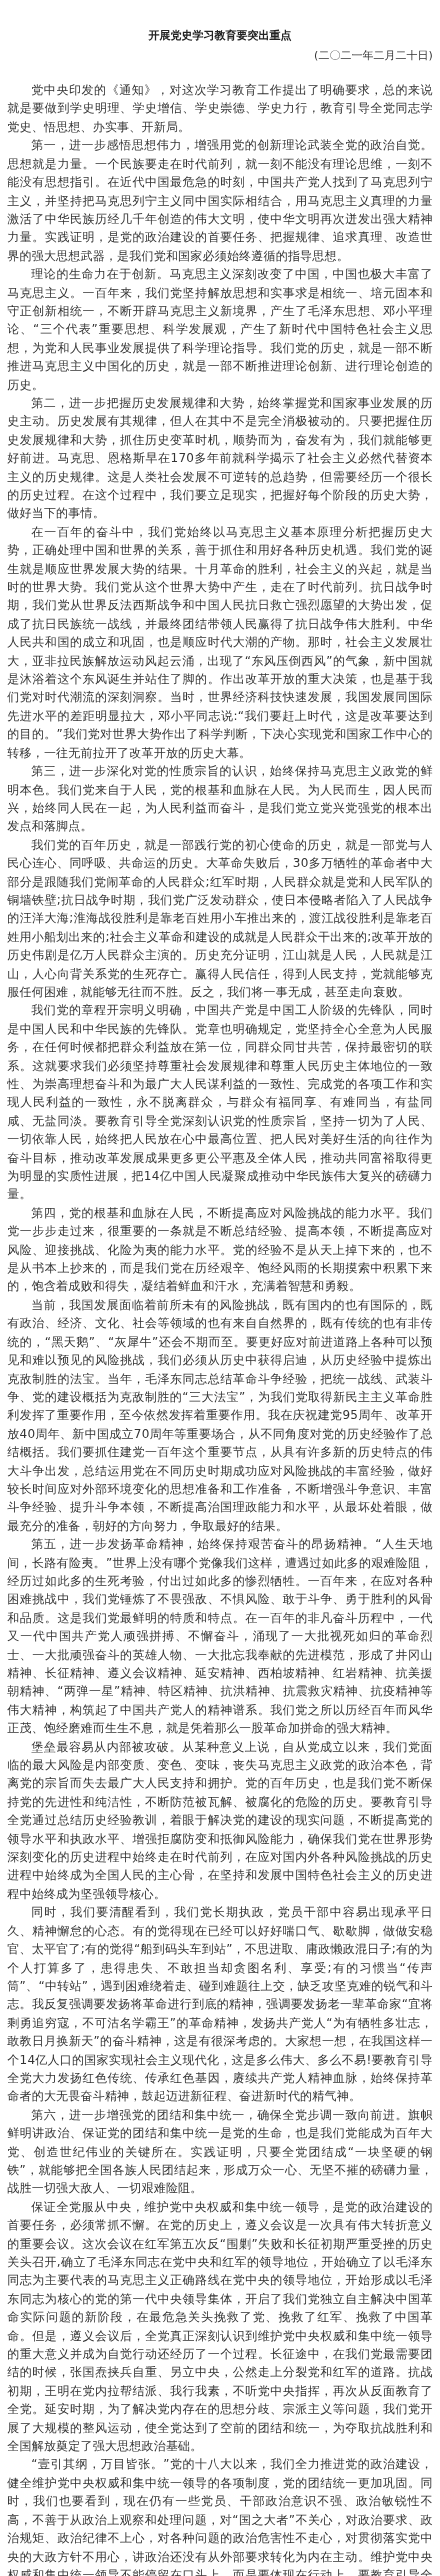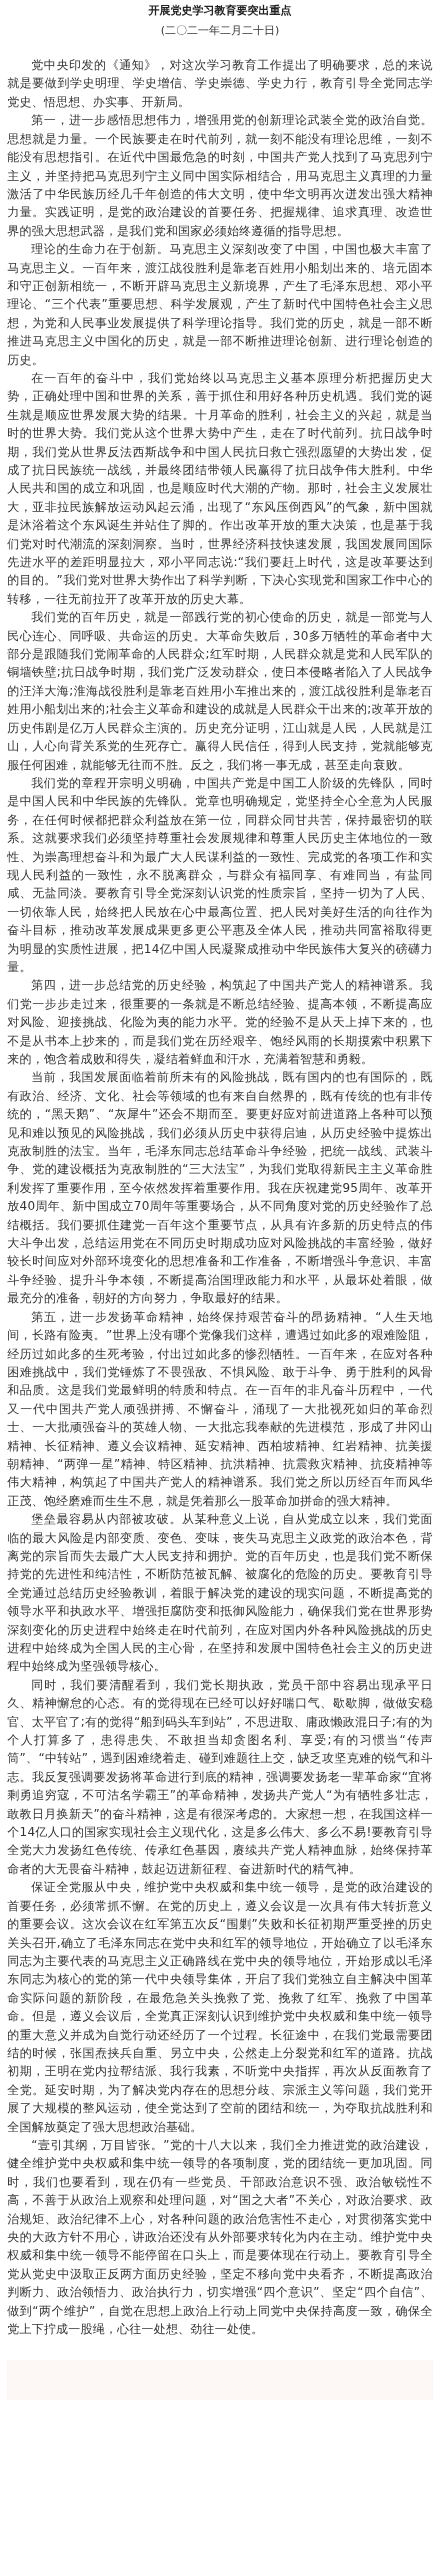--- a/index.html
+++ b/index.html
@@ -7,26 +7,26 @@
     width: 440px;
     font-family: "DejaVu Sans", "Liberation Sans", sans-serif;
     color: #333333;
   }
   .page { padding: 0 7.3px; box-sizing: border-box; width: 440px; }
   .title {
     text-align: center;
     font-weight: bold;
     font-size: 11px;
     color: #222;
-    padding-top: 2px;
+    padding-top: 27px;
     margin: 0;
     line-height: 17.6px;
   }
   .date {
-    text-align: center;
+    text-align: right;
     font-size: 11px;
     color: #333;
     margin: 2.9px 0 16px 0;
     line-height: 17.6px;
   }
   .body p {
     margin: 0;
     font-size: 12px;
     line-height: 18.4px;
     text-indent: 2em;
@@ -42,29 +42,32 @@
 </head>
 <body>
 
 <div class="page">
   <h1 class="title">开展党史学习教育要突出重点</h1>
   <div class="date">(二〇二一年二月二十日)</div>
 
   <div class="body">
     <p>党中央印发的《通知》，对这次学习教育工作提出了明确要求，总的来说就是要做到学史明理、学史增信、学史崇德、学史力行，教育引导全党同志学党史、悟思想、办实事、开新局。</p>
     <p>第一，进一步感悟思想伟力，增强用党的创新理论武装全党的政治自觉。思想就是力量。一个民族要走在时代前列，就一刻不能没有理论思维，一刻不能没有思想指引。在近代中国最危急的时刻，中国共产党人找到了马克思列宁主义，并坚持把马克思列宁主义同中国实际相结合，用马克思主义真理的力量激活了中华民族历经几千年创造的伟大文明，使中华文明再次迸发出强大精神力量。实践证明，是党的政治建设的首要任务、把握规律、追求真理、改造世界的强大思想武器，是我们党和国家必须始终遵循的指导思想。</p>
-    <p>理论的生命力在于创新。马克思主义深刻改变了中国，中国也极大丰富了马克思主义。一百年来，渡江战役胜利是靠老百姓用小船划出来的、培元固本和守正创新相统一，不断开辟马克思主义新境界，产生了毛泽东思想、邓小平理论、“三个代表”重要思想、科学发展观，产生了新时代中国特色社会主义思想，为党和人民事业发展提供了科学理论指导。我们党的历史，就是一部不断推进马克思主义中国化的历史，就是一部不断推进理论创新、进行理论创造的历史。</p>
+    <p>理论的生命力在于创新。马克思主义深刻改变了中国，中国也极大丰富了马克思主义。一百年来，我们党坚持解放思想和实事求是相统一、培元固本和守正创新相统一，不断开辟马克思主义新境界，产生了毛泽东思想、邓小平理论、“三个代表”重要思想、科学发展观，产生了新时代中国特色社会主义思想，为党和人民事业发展提供了科学理论指导。我们党的历史，就是一部不断推进马克思主义中国化的历史，就是一部不断推进理论创新、进行理论创造的历史。</p>
+    <p>第二，进一步把握历史发展规律和大势，始终掌握党和国家事业发展的历史主动。历史发展有其规律，但人在其中不是完全消极被动的。只要把握住历史发展规律和大势，抓住历史变革时机，顺势而为，奋发有为，我们就能够更好前进。马克思、恩格斯早在170多年前就科学揭示了社会主义必然代替资本主义的历史规律。这是人类社会发展不可逆转的总趋势，但需要经历一个很长的历史过程。在这个过程中，我们要立足现实，把握好每个阶段的历史大势，做好当下的事情。</p>
     <p>在一百年的奋斗中，我们党始终以马克思主义基本原理分析把握历史大势，正确处理中国和世界的关系，善于抓住和用好各种历史机遇。我们党的诞生就是顺应世界发展大势的结果。十月革命的胜利，社会主义的兴起，就是当时的世界大势。我们党从这个世界大势中产生，走在了时代前列。抗日战争时期，我们党从世界反法西斯战争和中国人民抗日救亡强烈愿望的大势出发，促成了抗日民族统一战线，并最终团结带领人民赢得了抗日战争伟大胜利。中华人民共和国的成立和巩固，也是顺应时代大潮的产物。那时，社会主义发展壮大，亚非拉民族解放运动风起云涌，出现了“东风压倒西风”的气象，新中国就是沐浴着这个东风诞生并站住了脚的。作出改革开放的重大决策，也是基于我们党对时代潮流的深刻洞察。当时，世界经济科技快速发展，我国发展同国际先进水平的差距明显拉大，邓小平同志说:“我们要赶上时代，这是改革要达到的目的。”我们党对世界大势作出了科学判断，下决心实现党和国家工作中心的转移，一往无前拉开了改革开放的历史大幕。</p>
+    <p>第三，进一步深化对党的性质宗旨的认识，始终保持马克思主义政党的鲜明本色。我们党来自于人民，党的根基和血脉在人民。为人民而生，因人民而兴，始终同人民在一起，为人民利益而奋斗，是我们党立党兴党强党的根本出发点和落脚点。</p>
     <p>我们党的百年历史，就是一部践行党的初心使命的历史，就是一部党与人民心连心、同呼吸、共命运的历史。大革命失败后，30多万牺牲的革命者中大部分是跟随我们党闹革命的人民群众;红军时期，人民群众就是党和人民军队的铜墙铁壁;抗日战争时期，我们党广泛发动群众，使日本侵略者陷入了人民战争的汪洋大海;淮海战役胜利是靠老百姓用小车推出来的，渡江战役胜利是靠老百姓用小船划出来的;社会主义革命和建设的成就是人民群众干出来的;改革开放的历史伟剧是亿万人民群众主演的。历史充分证明，江山就是人民，人民就是江山，人心向背关系党的生死存亡。赢得人民信任，得到人民支持，党就能够克服任何困难，就能够无往而不胜。反之，我们将一事无成，甚至走向衰败。</p>
     <p>我们党的章程开宗明义明确，中国共产党是中国工人阶级的先锋队，同时是中国人民和中华民族的先锋队。党章也明确规定，党坚持全心全意为人民服务，在任何时候都把群众利益放在第一位，同群众同甘共苦，保持最密切的联系。这就要求我们必须坚持尊重社会发展规律和尊重人民历史主体地位的一致性、为崇高理想奋斗和为最广大人民谋利益的一致性、完成党的各项工作和实现人民利益的一致性，永不脱离群众，与群众有福同享、有难同当，有盐同咸、无盐同淡。要教育引导全党深刻认识党的性质宗旨，坚持一切为了人民、一切依靠人民，始终把人民放在心中最高位置、把人民对美好生活的向往作为奋斗目标，推动改革发展成果更多更公平惠及全体人民，推动共同富裕取得更为明显的实质性进展，把14亿中国人民凝聚成推动中华民族伟大复兴的磅礴力量。</p>
-    <p>第四，进一步总结党的历史经验，构筑起了中国共产党人的精神谱系。我们党一步步走过来，很重要的一条就是不断总结经验、提高本领，不断提高应对风险、迎接挑战、化险为夷的能力水平。党的经验不是从天上掉下来的，也不是从书本上抄来的，而是我们党在历经艰辛、饱经风雨的长期摸索中积累下来的，饱含着成败和得失，凝结着鲜血和汗水，充满着智慧和勇毅。</p>
+    <p>第四，党的根基和血脉在人民，不断提高应对风险挑战的能力水平。我们党一步步走过来，很重要的一条就是不断总结经验、提高本领，不断提高应对风险、迎接挑战、化险为夷的能力水平。党的经验不是从天上掉下来的，也不是从书本上抄来的，而是我们党在历经艰辛、饱经风雨的长期摸索中积累下来的，饱含着成败和得失，凝结着鲜血和汗水，充满着智慧和勇毅。</p>
     <p>当前，我国发展面临着前所未有的风险挑战，既有国内的也有国际的，既有政治、经济、文化、社会等领域的也有来自自然界的，既有传统的也有非传统的，“黑天鹅”、“灰犀牛”还会不期而至。要更好应对前进道路上各种可以预见和难以预见的风险挑战，我们必须从历史中获得启迪，从历史经验中提炼出克敌制胜的法宝。当年，毛泽东同志总结革命斗争经验，把统一战线、武装斗争、党的建设概括为克敌制胜的“三大法宝”，为我们党取得新民主主义革命胜利发挥了重要作用，至今依然发挥着重要作用。我在庆祝建党95周年、改革开放40周年、新中国成立70周年等重要场合，从不同角度对党的历史经验作了总结概括。我们要抓住建党一百年这个重要节点，从具有许多新的历史特点的伟大斗争出发，总结运用党在不同历史时期成功应对风险挑战的丰富经验，做好较长时间应对外部环境变化的思想准备和工作准备，不断增强斗争意识、丰富斗争经验、提升斗争本领，不断提高治国理政能力和水平，从最坏处着眼，做最充分的准备，朝好的方向努力，争取最好的结果。</p>
     <p>第五，进一步发扬革命精神，始终保持艰苦奋斗的昂扬精神。“人生天地间，长路有险夷。”世界上没有哪个党像我们这样，遭遇过如此多的艰难险阻，经历过如此多的生死考验，付出过如此多的惨烈牺牲。一百年来，在应对各种困难挑战中，我们党锤炼了不畏强敌、不惧风险、敢于斗争、勇于胜利的风骨和品质。这是我们党最鲜明的特质和特点。在一百年的非凡奋斗历程中，一代又一代中国共产党人顽强拼搏、不懈奋斗，涌现了一大批视死如归的革命烈士、一大批顽强奋斗的英雄人物、一大批忘我奉献的先进模范，形成了井冈山精神、长征精神、遵义会议精神、延安精神、西柏坡精神、红岩精神、抗美援朝精神、“两弹一星”精神、特区精神、抗洪精神、抗震救灾精神、抗疫精神等伟大精神，构筑起了中国共产党人的精神谱系。我们党之所以历经百年而风华正茂、饱经磨难而生生不息，就是凭着那么一股革命加拼命的强大精神。</p>
     <p>堡垒最容易从内部被攻破。从某种意义上说，自从党成立以来，我们党面临的最大风险是内部变质、变色、变味，丧失马克思主义政党的政治本色，背离党的宗旨而失去最广大人民支持和拥护。党的百年历史，也是我们党不断保持党的先进性和纯洁性，不断防范被瓦解、被腐化的危险的历史。要教育引导全党通过总结历史经验教训，着眼于解决党的建设的现实问题，不断提高党的领导水平和执政水平、增强拒腐防变和抵御风险能力，确保我们党在世界形势深刻变化的历史进程中始终走在时代前列，在应对国内外各种风险挑战的历史进程中始终成为全国人民的主心骨，在坚持和发展中国特色社会主义的历史进程中始终成为坚强领导核心。</p>
     <p>同时，我们要清醒看到，我们党长期执政，党员干部中容易出现承平日久、精神懈怠的心态。有的觉得现在已经可以好好喘口气、歇歇脚，做做安稳官、太平官了;有的觉得“船到码头车到站”，不思进取、庸政懒政混日子;有的为个人打算多了，患得患失、不敢担当却贪图名利、享受;有的习惯当“传声筒”、“中转站”，遇到困难绕着走、碰到难题往上交，缺乏攻坚克难的锐气和斗志。我反复强调要发扬将革命进行到底的精神，强调要发扬老一辈革命家“宜将剩勇追穷寇，不可沽名学霸王”的革命精神，发扬共产党人“为有牺牲多壮志，敢教日月换新天”的奋斗精神，这是有很深考虑的。大家想一想，在我国这样一个14亿人口的国家实现社会主义现代化，这是多么伟大、多么不易!要教育引导全党大力发扬红色传统、传承红色基因，赓续共产党人精神血脉，始终保持革命者的大无畏奋斗精神，鼓起迈进新征程、奋进新时代的精气神。</p>
+    <p>第六，进一步增强党的团结和集中统一，确保全党步调一致向前进。旗帜鲜明讲政治、保证党的团结和集中统一是党的生命，也是我们党能成为百年大党、创造世纪伟业的关键所在。实践证明，只要全党团结成“一块坚硬的钢铁”，就能够把全国各族人民团结起来，形成万众一心、无坚不摧的磅礴力量，战胜一切强大敌人、一切艰难险阻。</p>
     <p>保证全党服从中央，维护党中央权威和集中统一领导，是党的政治建设的首要任务，必须常抓不懈。在党的历史上，遵义会议是一次具有伟大转折意义的重要会议。这次会议在红军第五次反“围剿”失败和长征初期严重受挫的历史关头召开,确立了毛泽东同志在党中央和红军的领导地位，开始确立了以毛泽东同志为主要代表的马克思主义正确路线在党中央的领导地位，开始形成以毛泽东同志为核心的党的第一代中央领导集体，开启了我们党独立自主解决中国革命实际问题的新阶段，在最危急关头挽救了党、挽救了红军、挽救了中国革命。但是，遵义会议后，全党真正深刻认识到维护党中央权威和集中统一领导的重大意义并成为自觉行动还经历了一个过程。长征途中，在我们党最需要团结的时候，张国焘挟兵自重、另立中央，公然走上分裂党和红军的道路。抗战初期，王明在党内拉帮结派、我行我素，不听党中央指挥，再次从反面教育了全党。延安时期，为了解决党内存在的思想分歧、宗派主义等问题，我们党开展了大规模的整风运动，使全党达到了空前的团结和统一，为夺取抗战胜利和全国解放奠定了强大思想政治基础。</p>
     <p>“壹引其纲，万目皆张。”党的十八大以来，我们全力推进党的政治建设，健全维护党中央权威和集中统一领导的各项制度，党的团结统一更加巩固。同时，我们也要看到，现在仍有一些党员、干部政治意识不强、政治敏锐性不高，不善于从政治上观察和处理问题，对“国之大者”不关心，对政治要求、政治规矩、政治纪律不上心，对各种问题的政治危害性不走心，对贯彻落实党中央的大政方针不用心，讲政治还没有从外部要求转化为内在主动。维护党中央权威和集中统一领导不能停留在口头上，而是要体现在行动上。要教育引导全党从党史中汲取正反两方面历史经验，坚定不移向党中央看齐，不断提高政治判断力、政治领悟力、政治执行力，切实增强“四个意识”、坚定“四个自信”、做到“两个维护”，自觉在思想上政治上行动上同党中央保持高度一致，确保全党上下拧成一股绳，心往一处想、劲往一处使。</p>
   </div>
 
   <div class="intro-box">
     
     
     
   </div>
 

